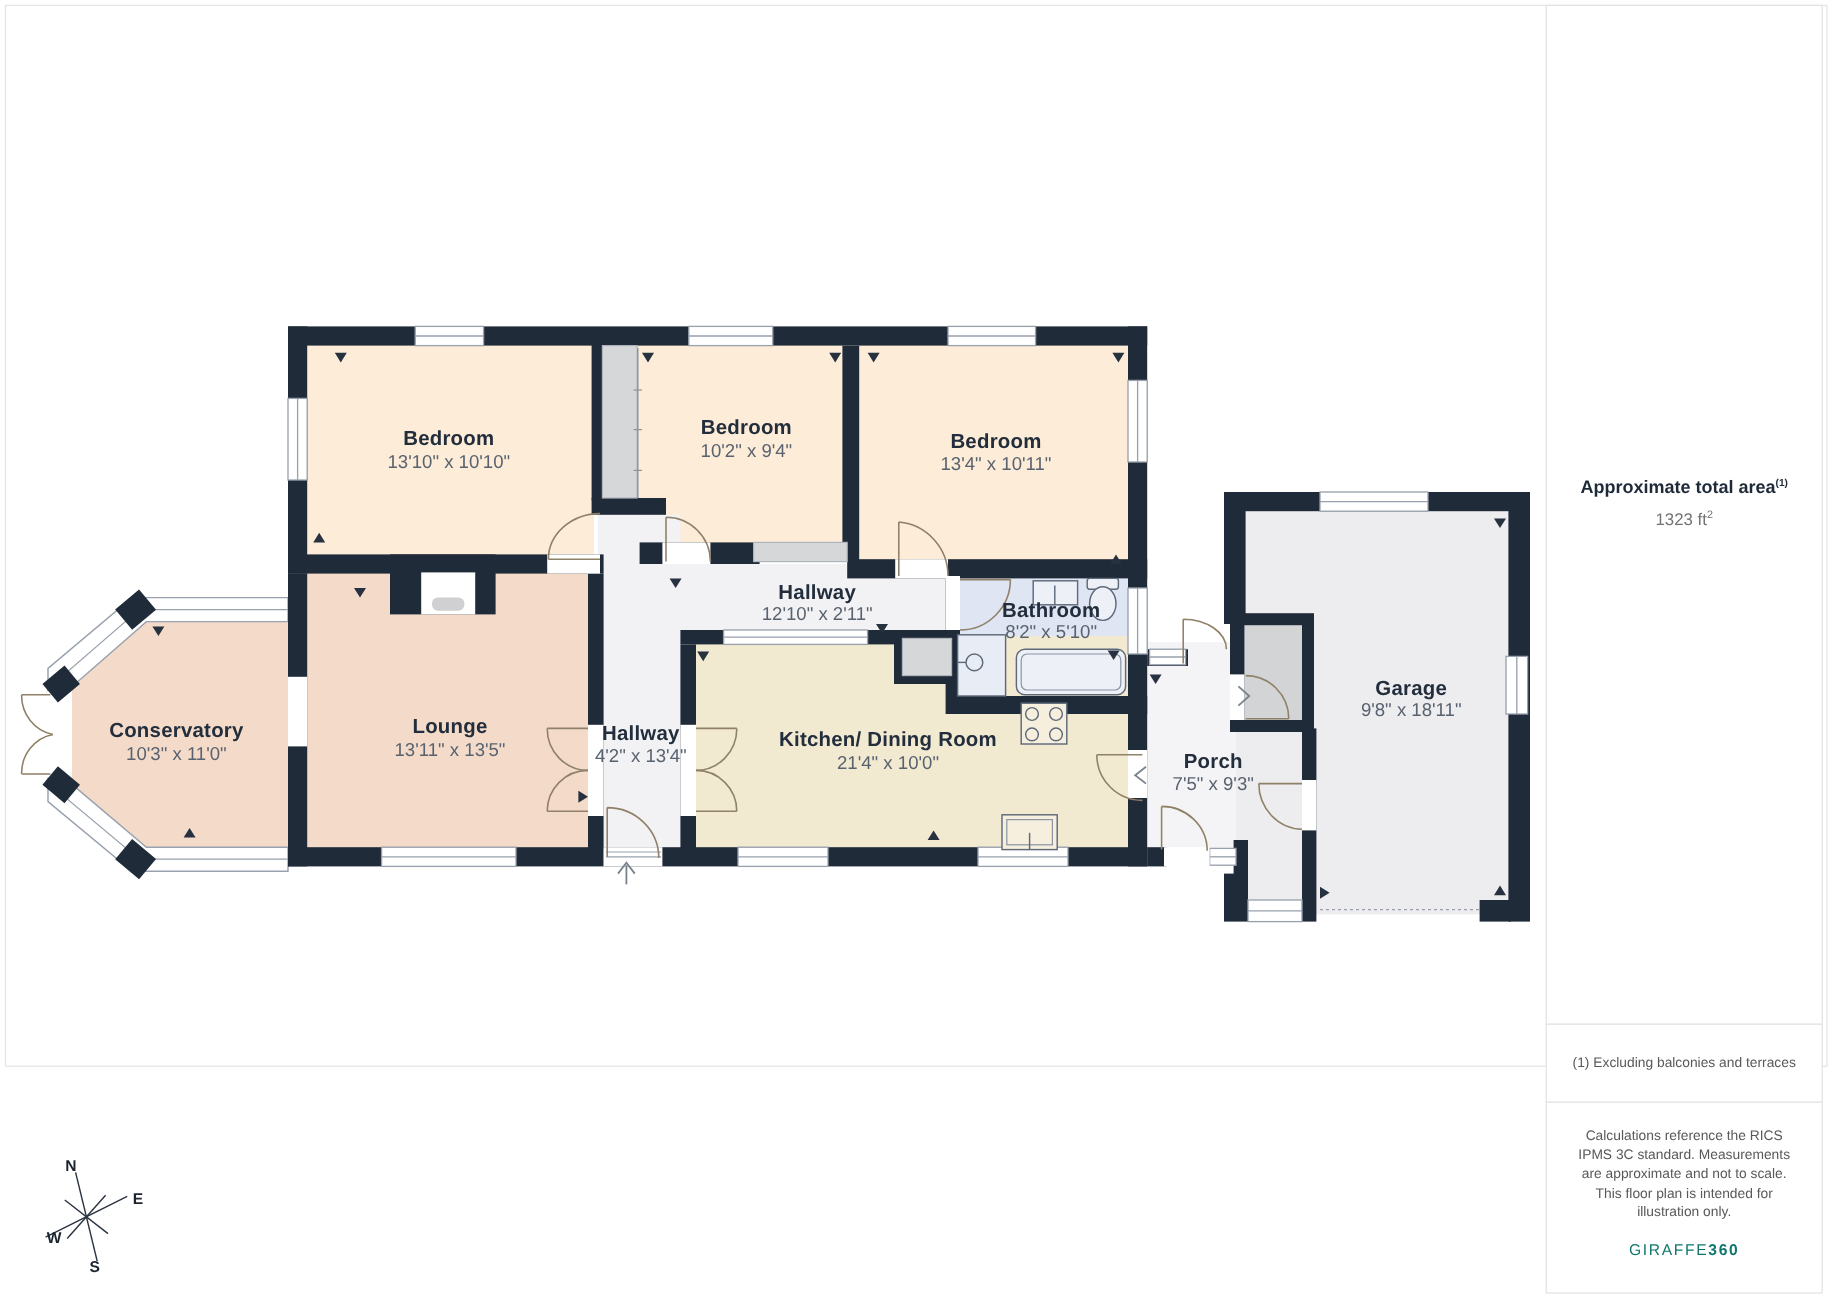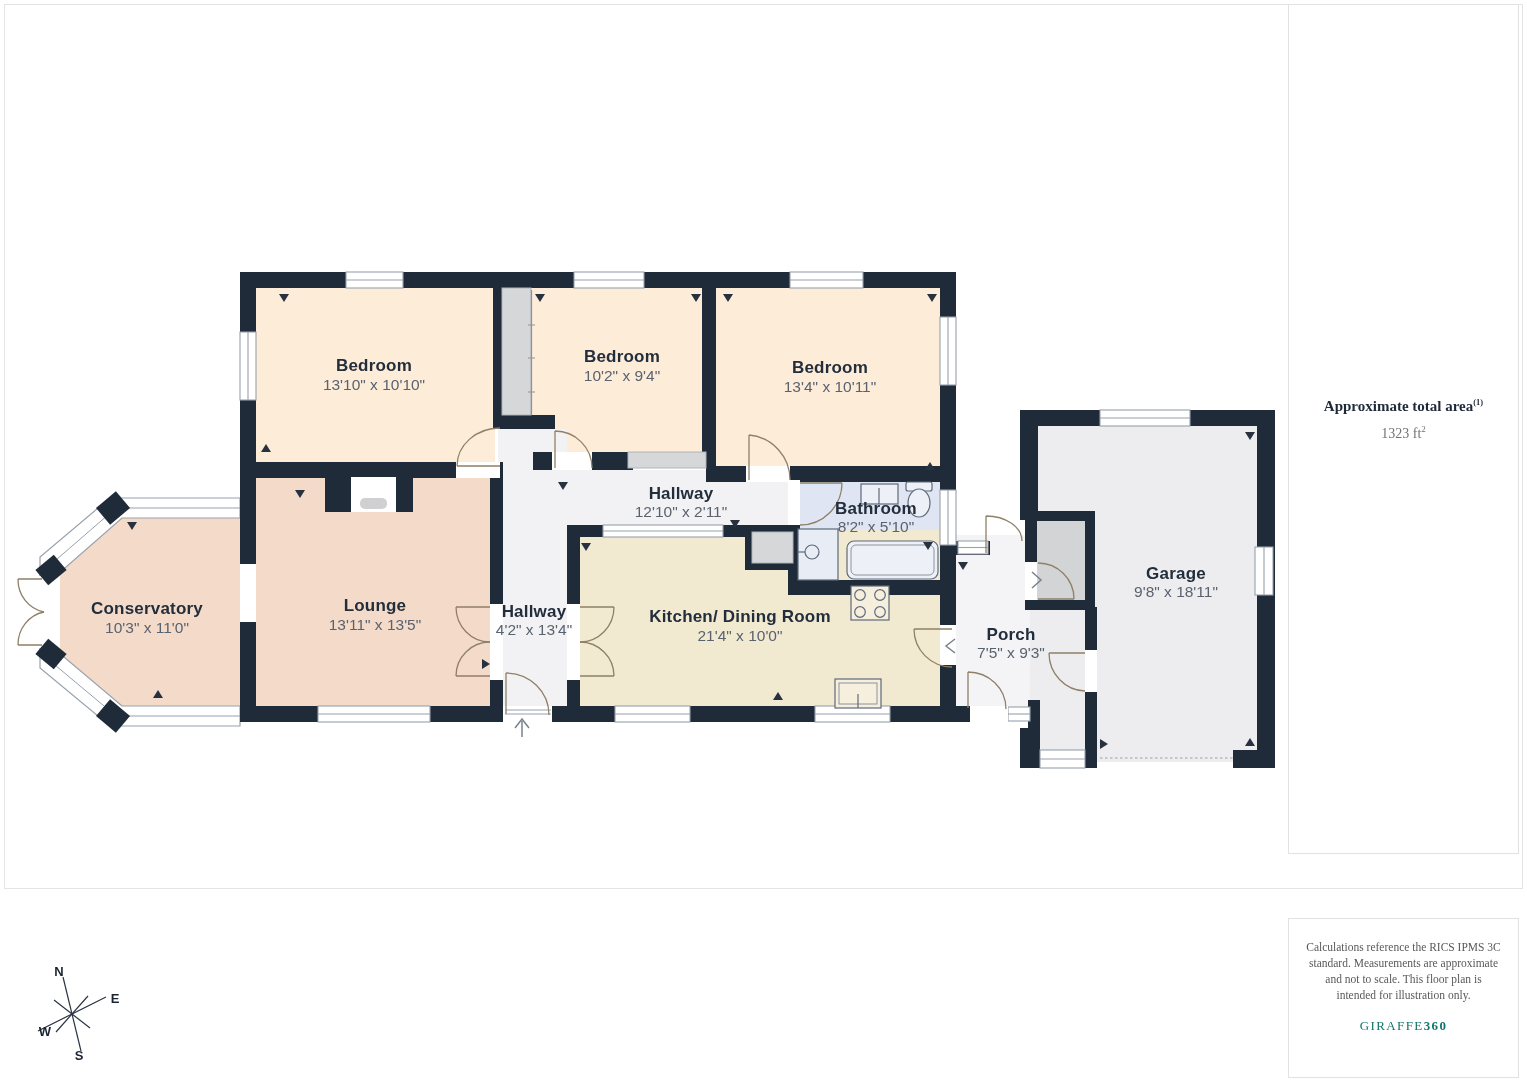--- a/index.html
+++ b/index.html
@@ -5,21 +5,21 @@
   html,body{margin:0;padding:0;background:#fff;width:1527px;height:1080px;overflow:hidden;
     font-family:"Liberation Sans",sans-serif;}
   .page{position:relative;width:1527px;height:893px;background:#fff;}
   .page-border{position:absolute;inset:4px;border:1px solid #e4e4e4;pointer-events:none;}
   .plan-svg{position:absolute;left:0;top:0;width:1527px;height:1080px;}
   .room-name{font-size:17px;font-weight:700;fill:#232e3d;letter-spacing:.2px;}
   .room-dims{font-size:15.5px;font-weight:400;fill:#59626f;}
   .compass-letter{font-size:13px;font-weight:700;fill:#1c2430;}
   
   .sidebar{position:absolute;top:4px;left:1288px;width:233px;height:1072px;}
-  .sb-box{position:absolute;left:0;width:231px;background:#fff;border:1px solid #e2e2e2;box-sizing:border-box;font-family:Liberation Serif, serif;}
+  .sb-box{position:absolute;left:0;width:231px;background:#fff;border:1px solid #e2e2e2;box-sizing:border-box;}
   .sb-main{top:0;height:850px;text-align:center;}
   .sb-area-label{margin-top:392px;font-size:15px;font-weight:700;color:#1f2a39;}
   .sb-area-label sup{font-size:8.5px;}
   .sb-area-value{margin-top:9px;font-size:14px;color:#737373;}
   .sb-area-value sup{font-size:9px;}
   .sb-note{top:849px;height:66px;display:flex;align-items:center;justify-content:center;
     font-size:11.5px;color:#595959;text-align:center;}
   .sb-legal{top:914px;height:160px;text-align:center;padding:21px 17px 0 17px;}
   .sb-disclaimer{font-size:11.5px;color:#595959;line-height:1.38;}
   .sb-brand{margin-top:15px;font-size:13px;color:#0f766e;letter-spacing:1.4px;}
@@ -279,18 +279,21 @@
       <text class="compass-letter" x="45" y="1036" text-anchor="middle">W</text>
       <text class="compass-letter" x="79" y="1060" text-anchor="middle">S</text>
     </g>
   </svg>
 
   <div class="sidebar">
     <div class="sb-box sb-main">
       <div class="sb-area-label"><span>Approximate total area</span><sup>(1)</sup></div>
       <div class="sb-area-value"><span>1323 ft</span><sup>2</sup></div>
     </div>
+    <div class="sb-box sb-note">
+      <span>(1) Excluding balconies and terraces</span>
+    </div>
     <div class="sb-box sb-legal">
       <div class="sb-disclaimer">Calculations reference the RICS IPMS 3C standard. Measurements are approximate and not to scale. This floor plan is intended for illustration only.</div>
       <div class="sb-brand"><span>GIRAFFE</span><b>360</b></div>
     </div>
   </div>
 </div>
 
 </body></html>

